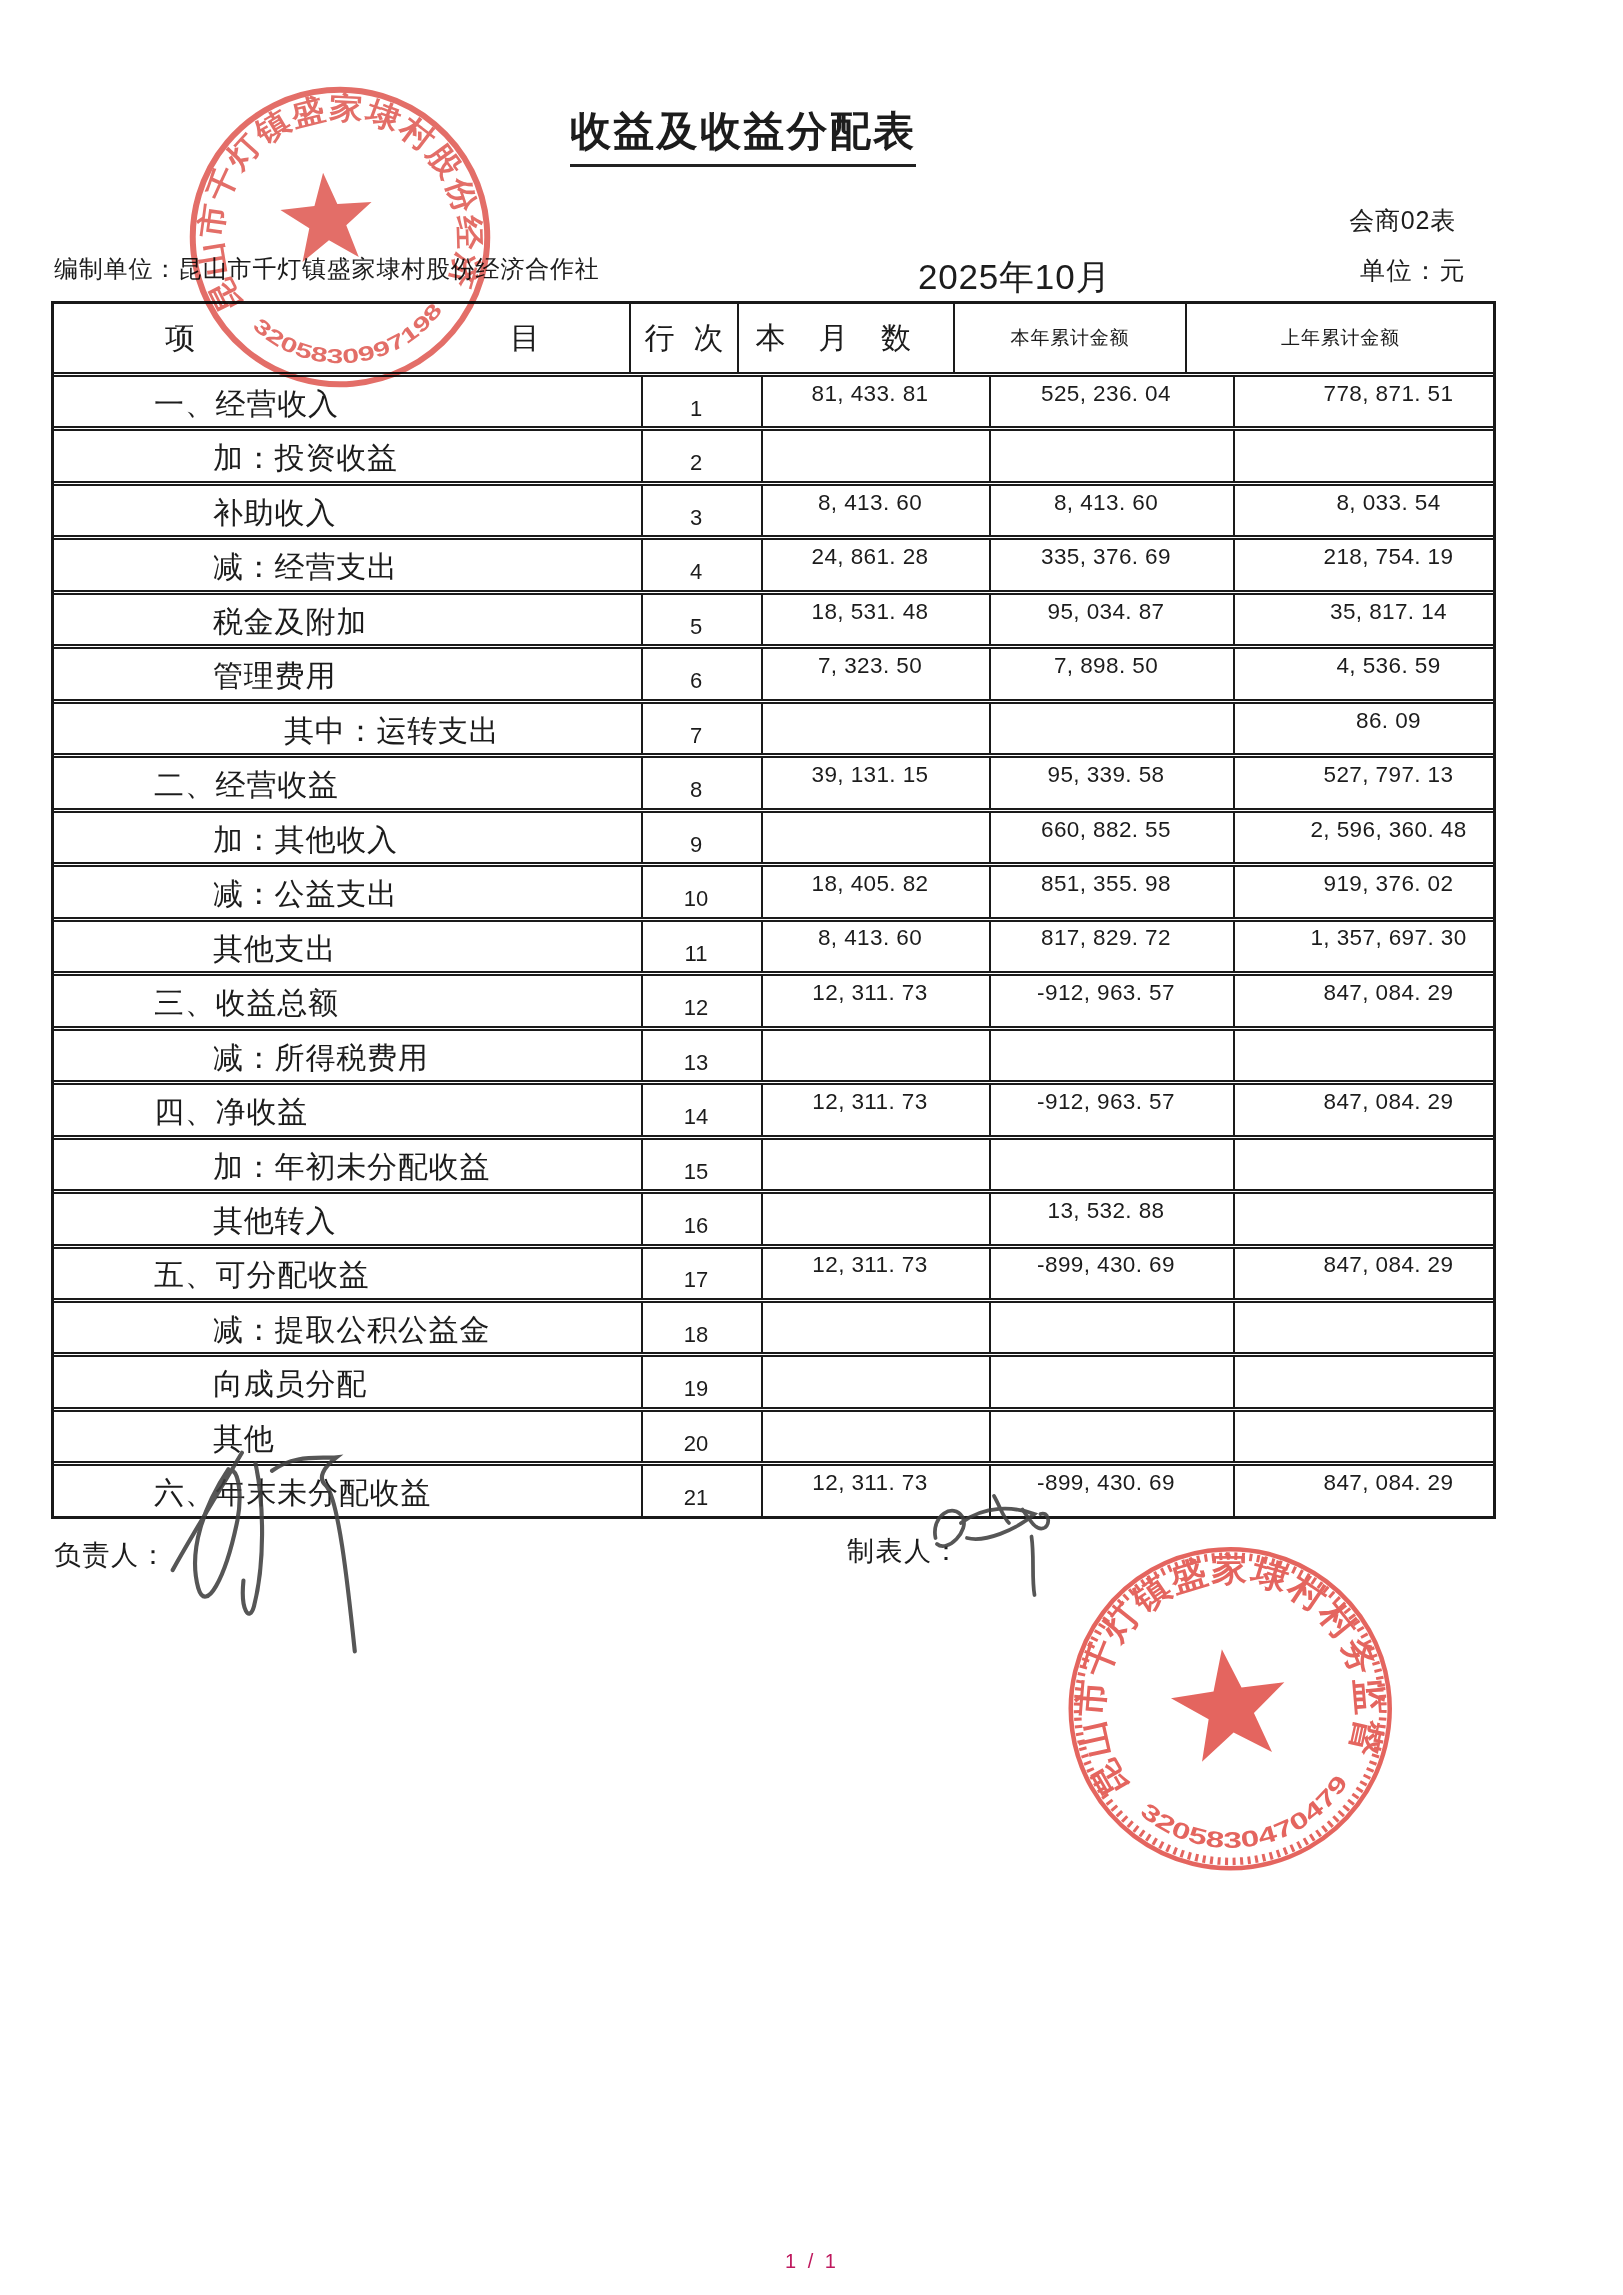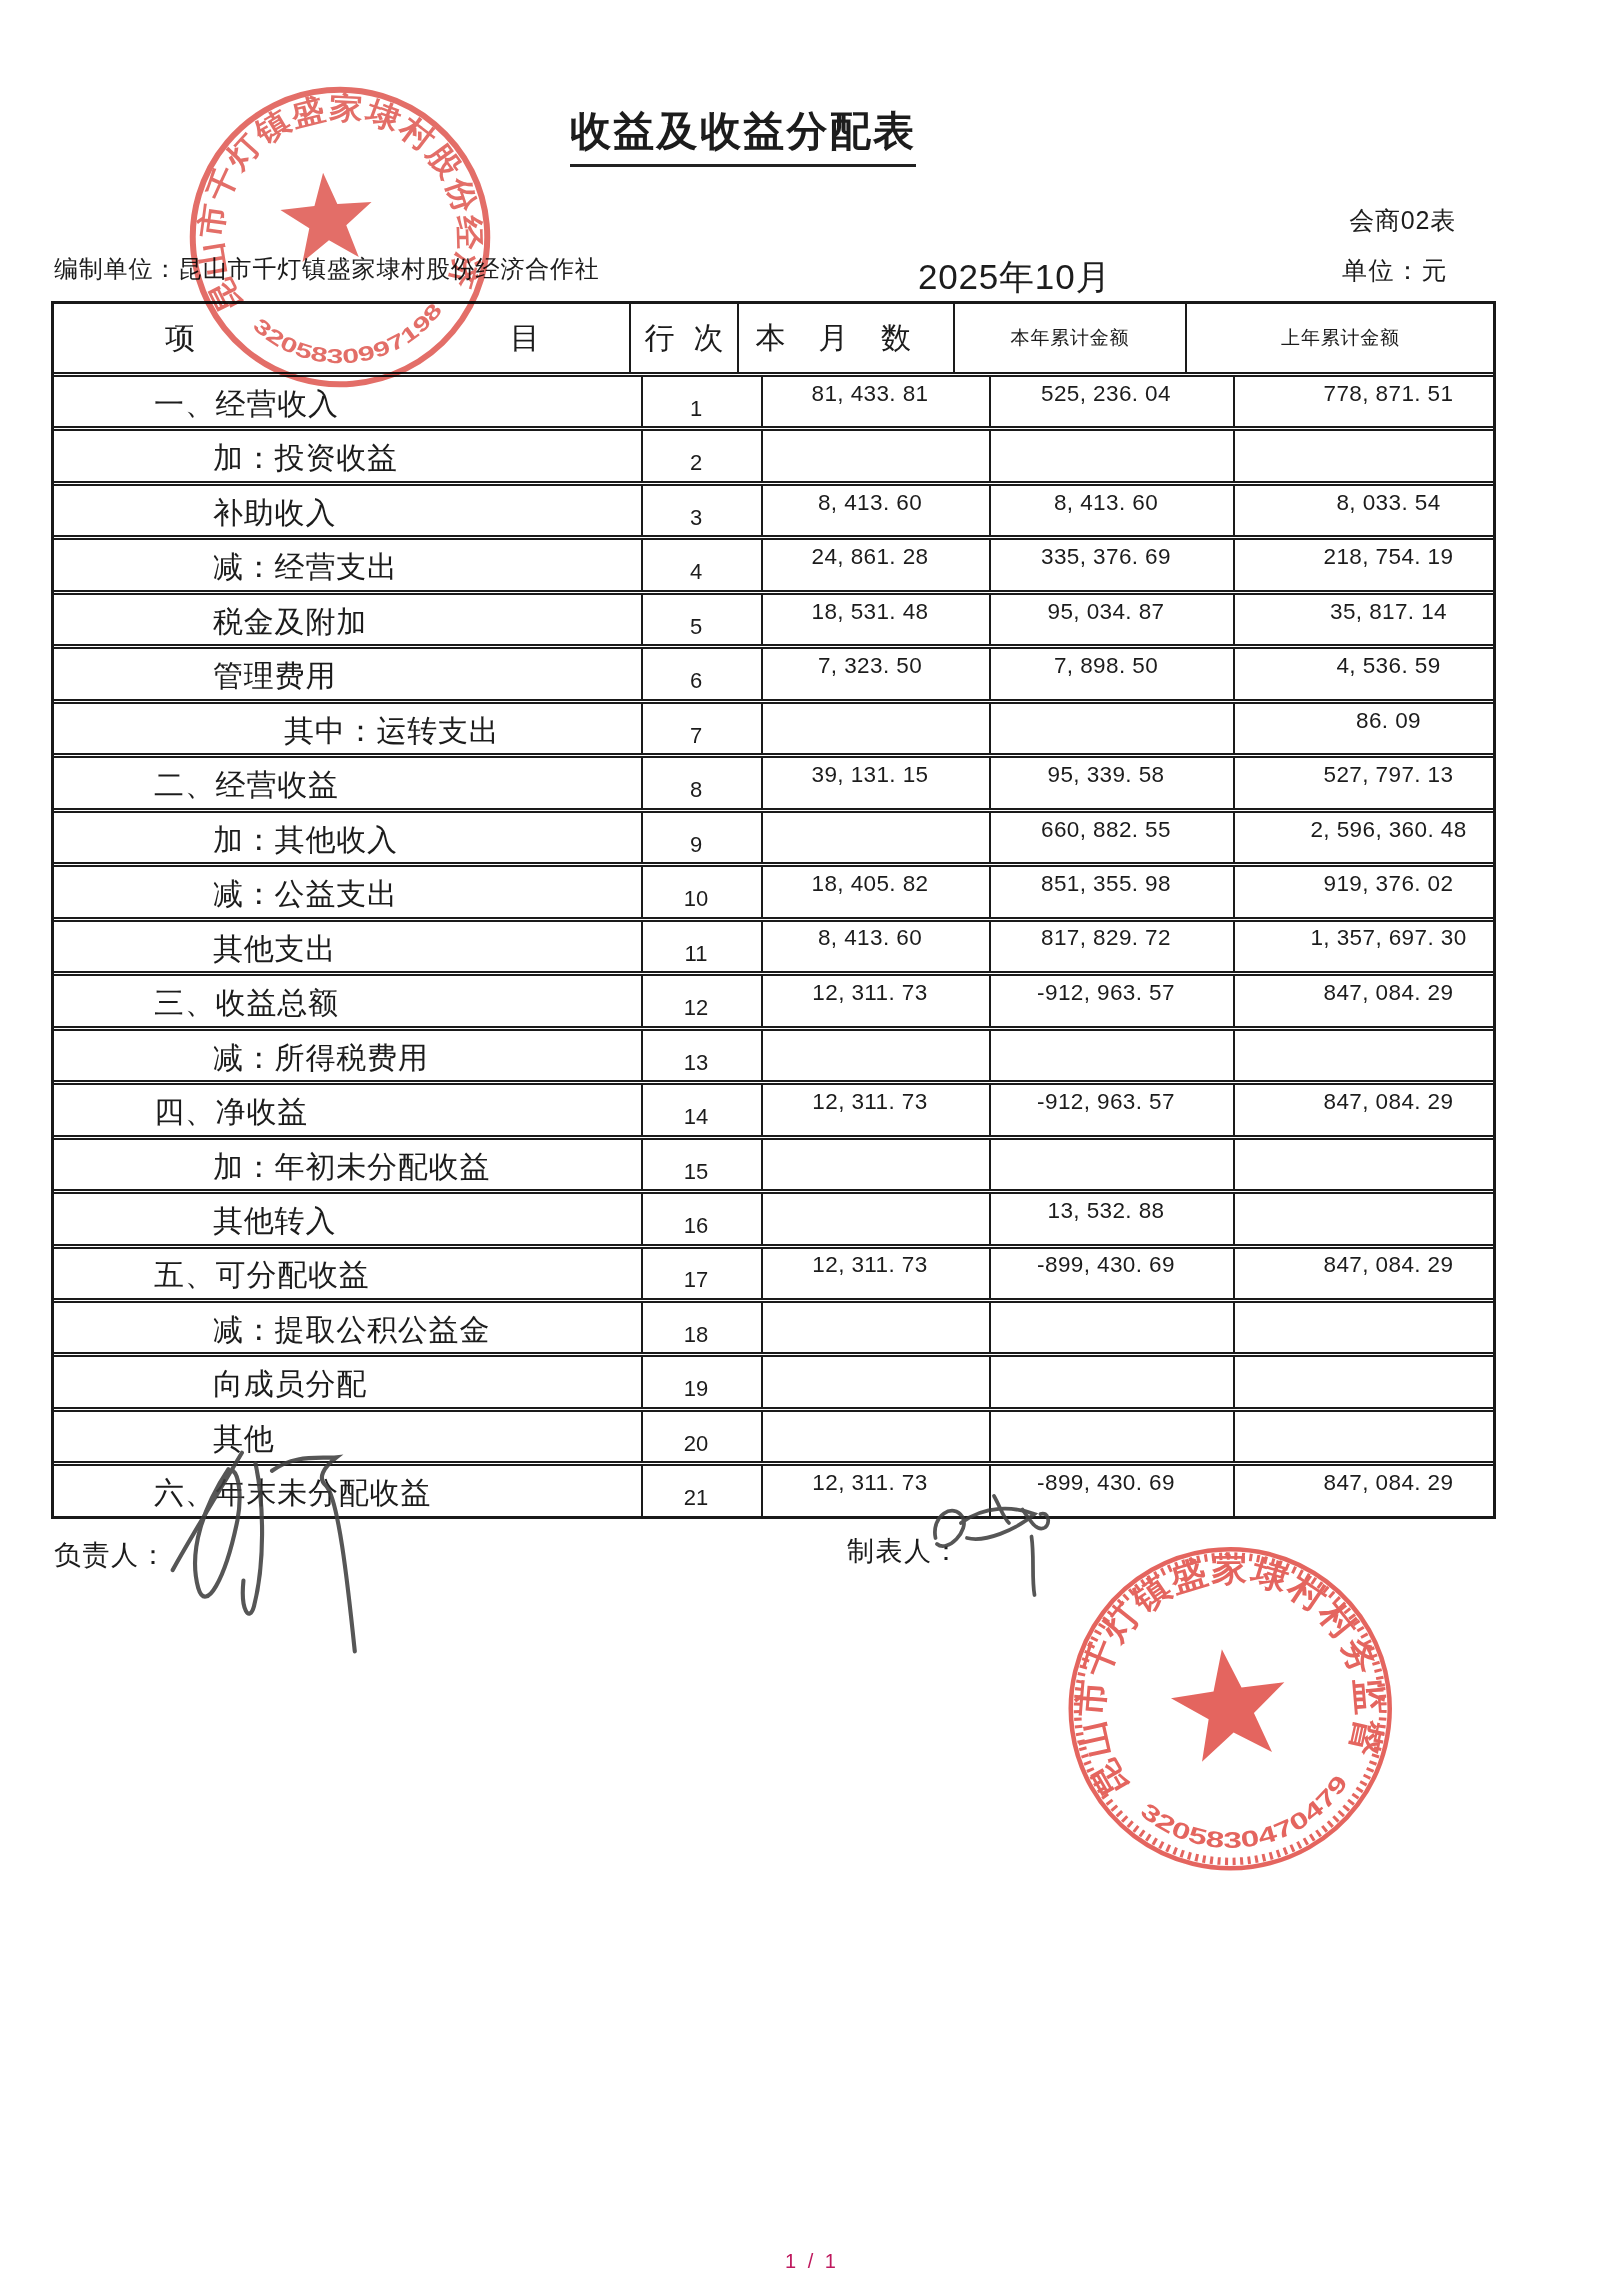--- a/index.html
+++ b/index.html
@@ -15,21 +15,21 @@
 
   
   .doc-title {
     left:570px; top:104px;
     font-size:41px; font-weight:bold; letter-spacing:2.3px;
     border-bottom:3.8px solid #222; padding-bottom:4.5px;
   }
   .form-code { top:204px; right:168px; font-size:25px; letter-spacing:0.8px; }
   .unit-line { left:54px; top:253px; font-size:24px; letter-spacing:0.8px; }
   .period    { left:890px; top:254px; font-size:35px; letter-spacing:0.8px;margin-left:28px; }
-  .currency  { top:254px; right:176px; font-size:25px; letter-spacing:1.5px; }
+  .currency  { top:254px; right:158px; font-size:25px; letter-spacing:1.5px; }
 
   
   .fin-table {
     left:51px; top:301px; width:1445px; height:1218px;
     border:3px solid #191919;
     display:flex; flex-direction:column;
     background:transparent;
   }
   .tr { display:grid; grid-template-columns:575px 108px 216px 232px 309px; }
   .tr.thead { height:68px; }

